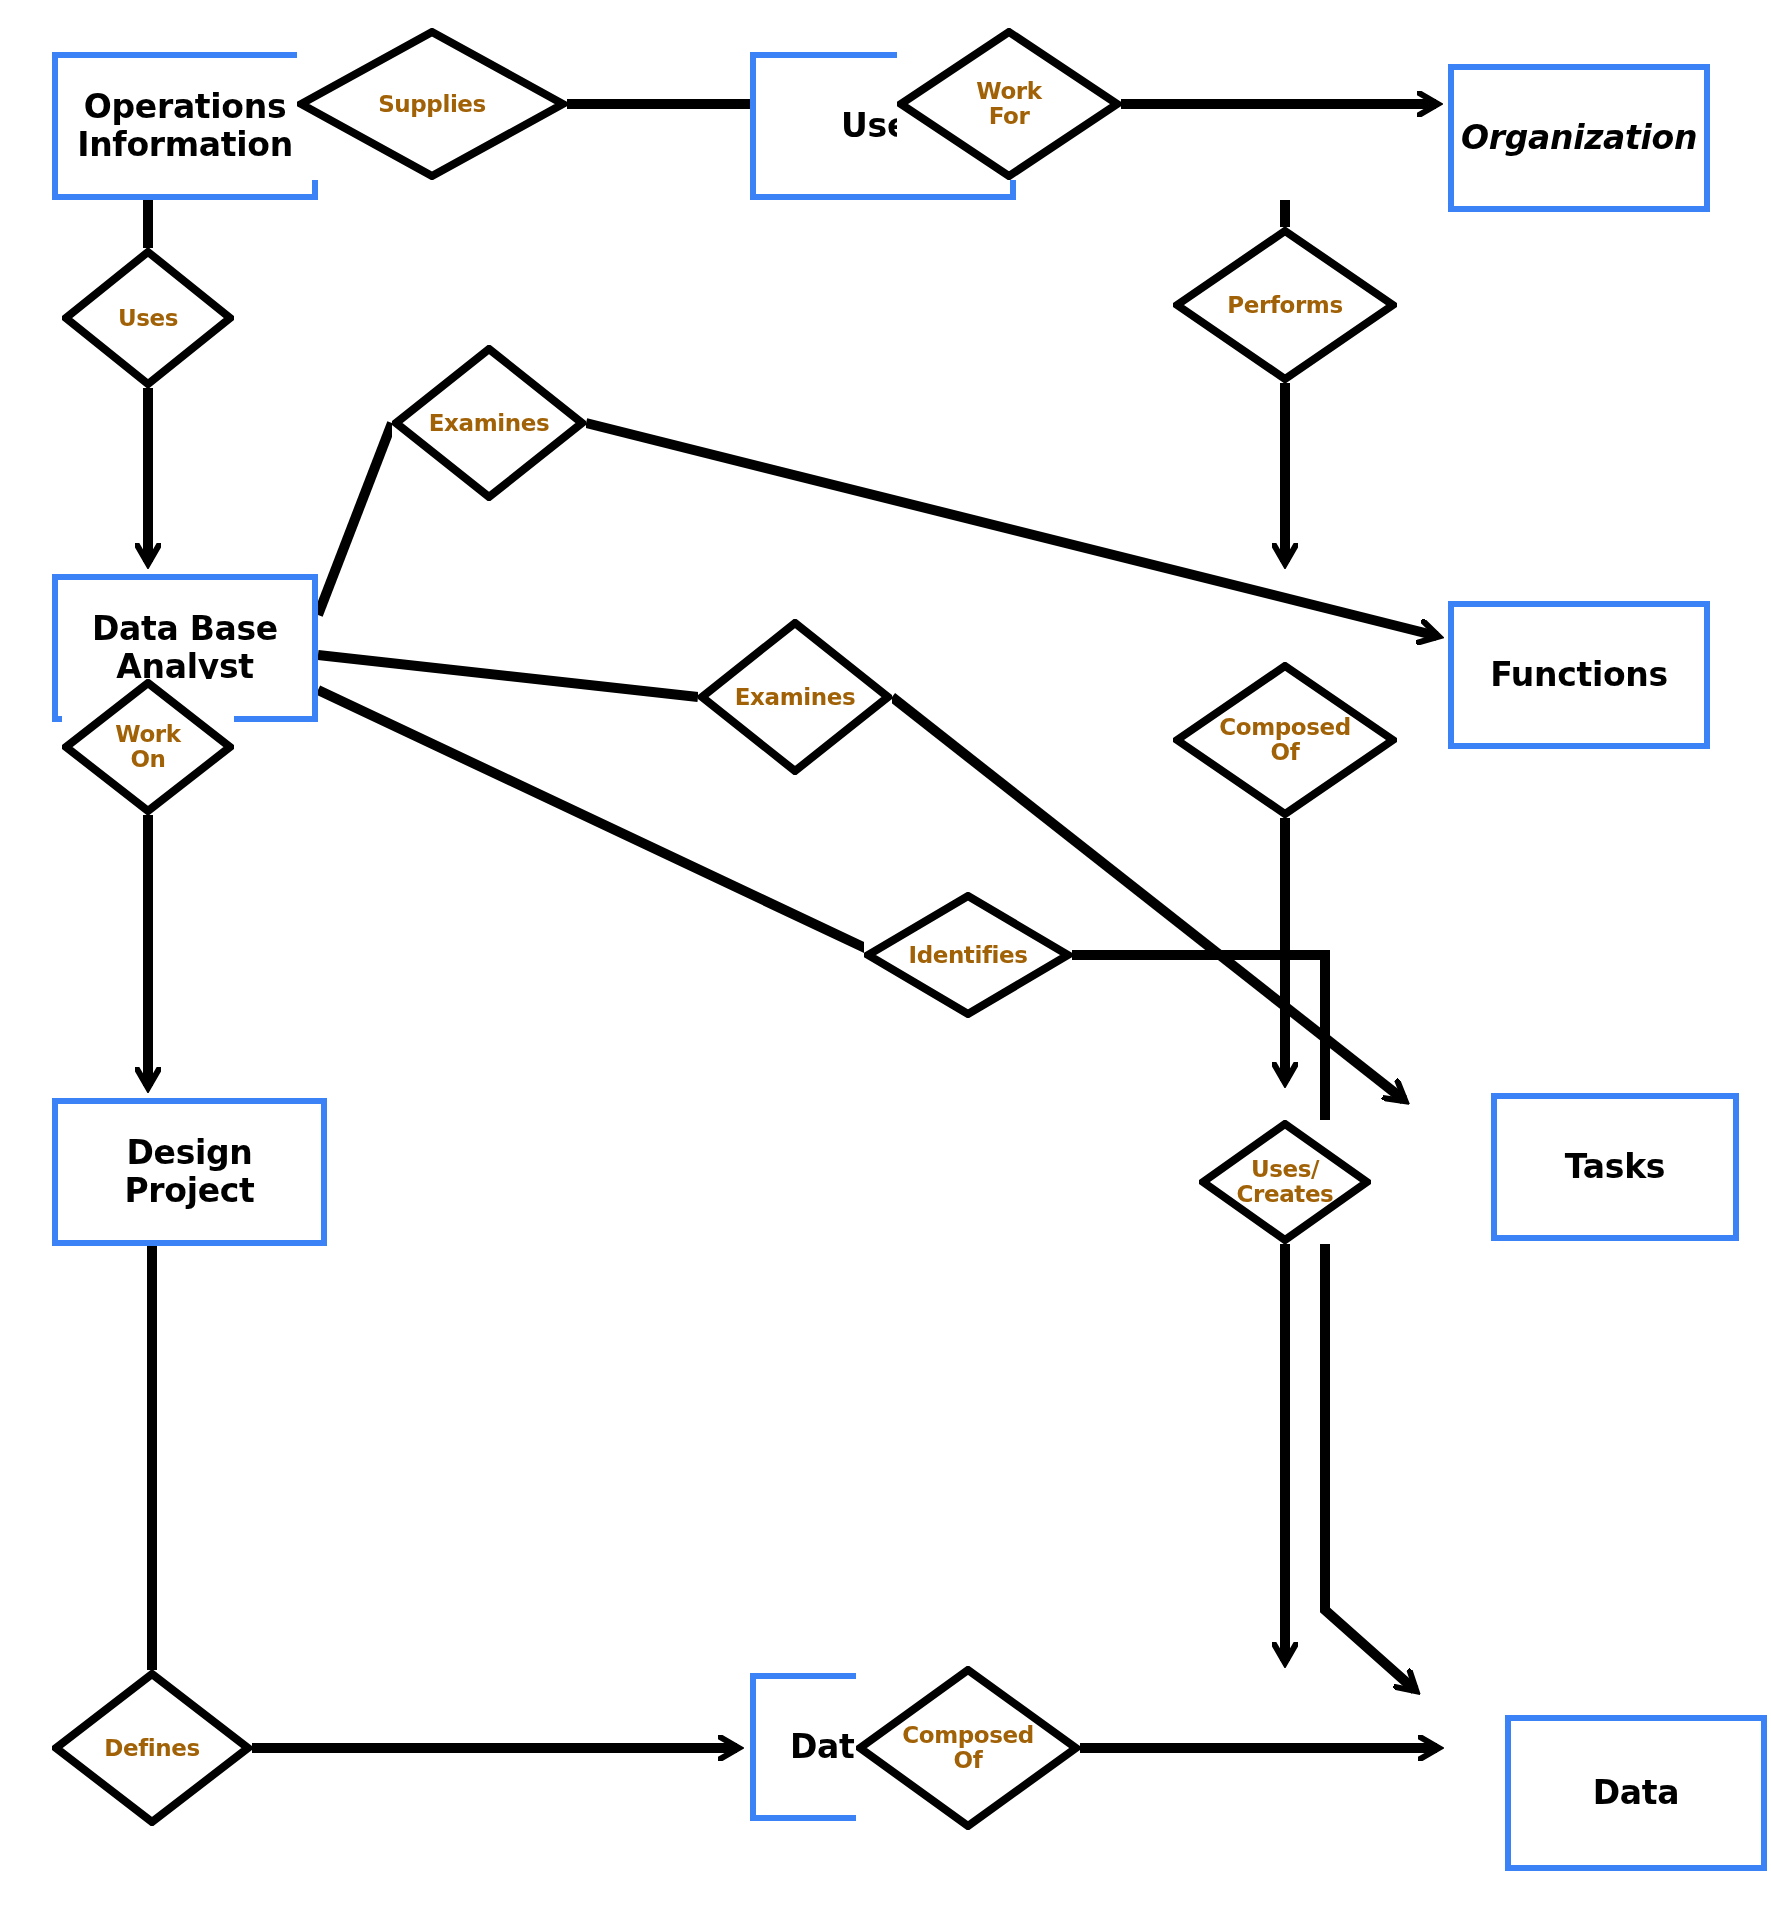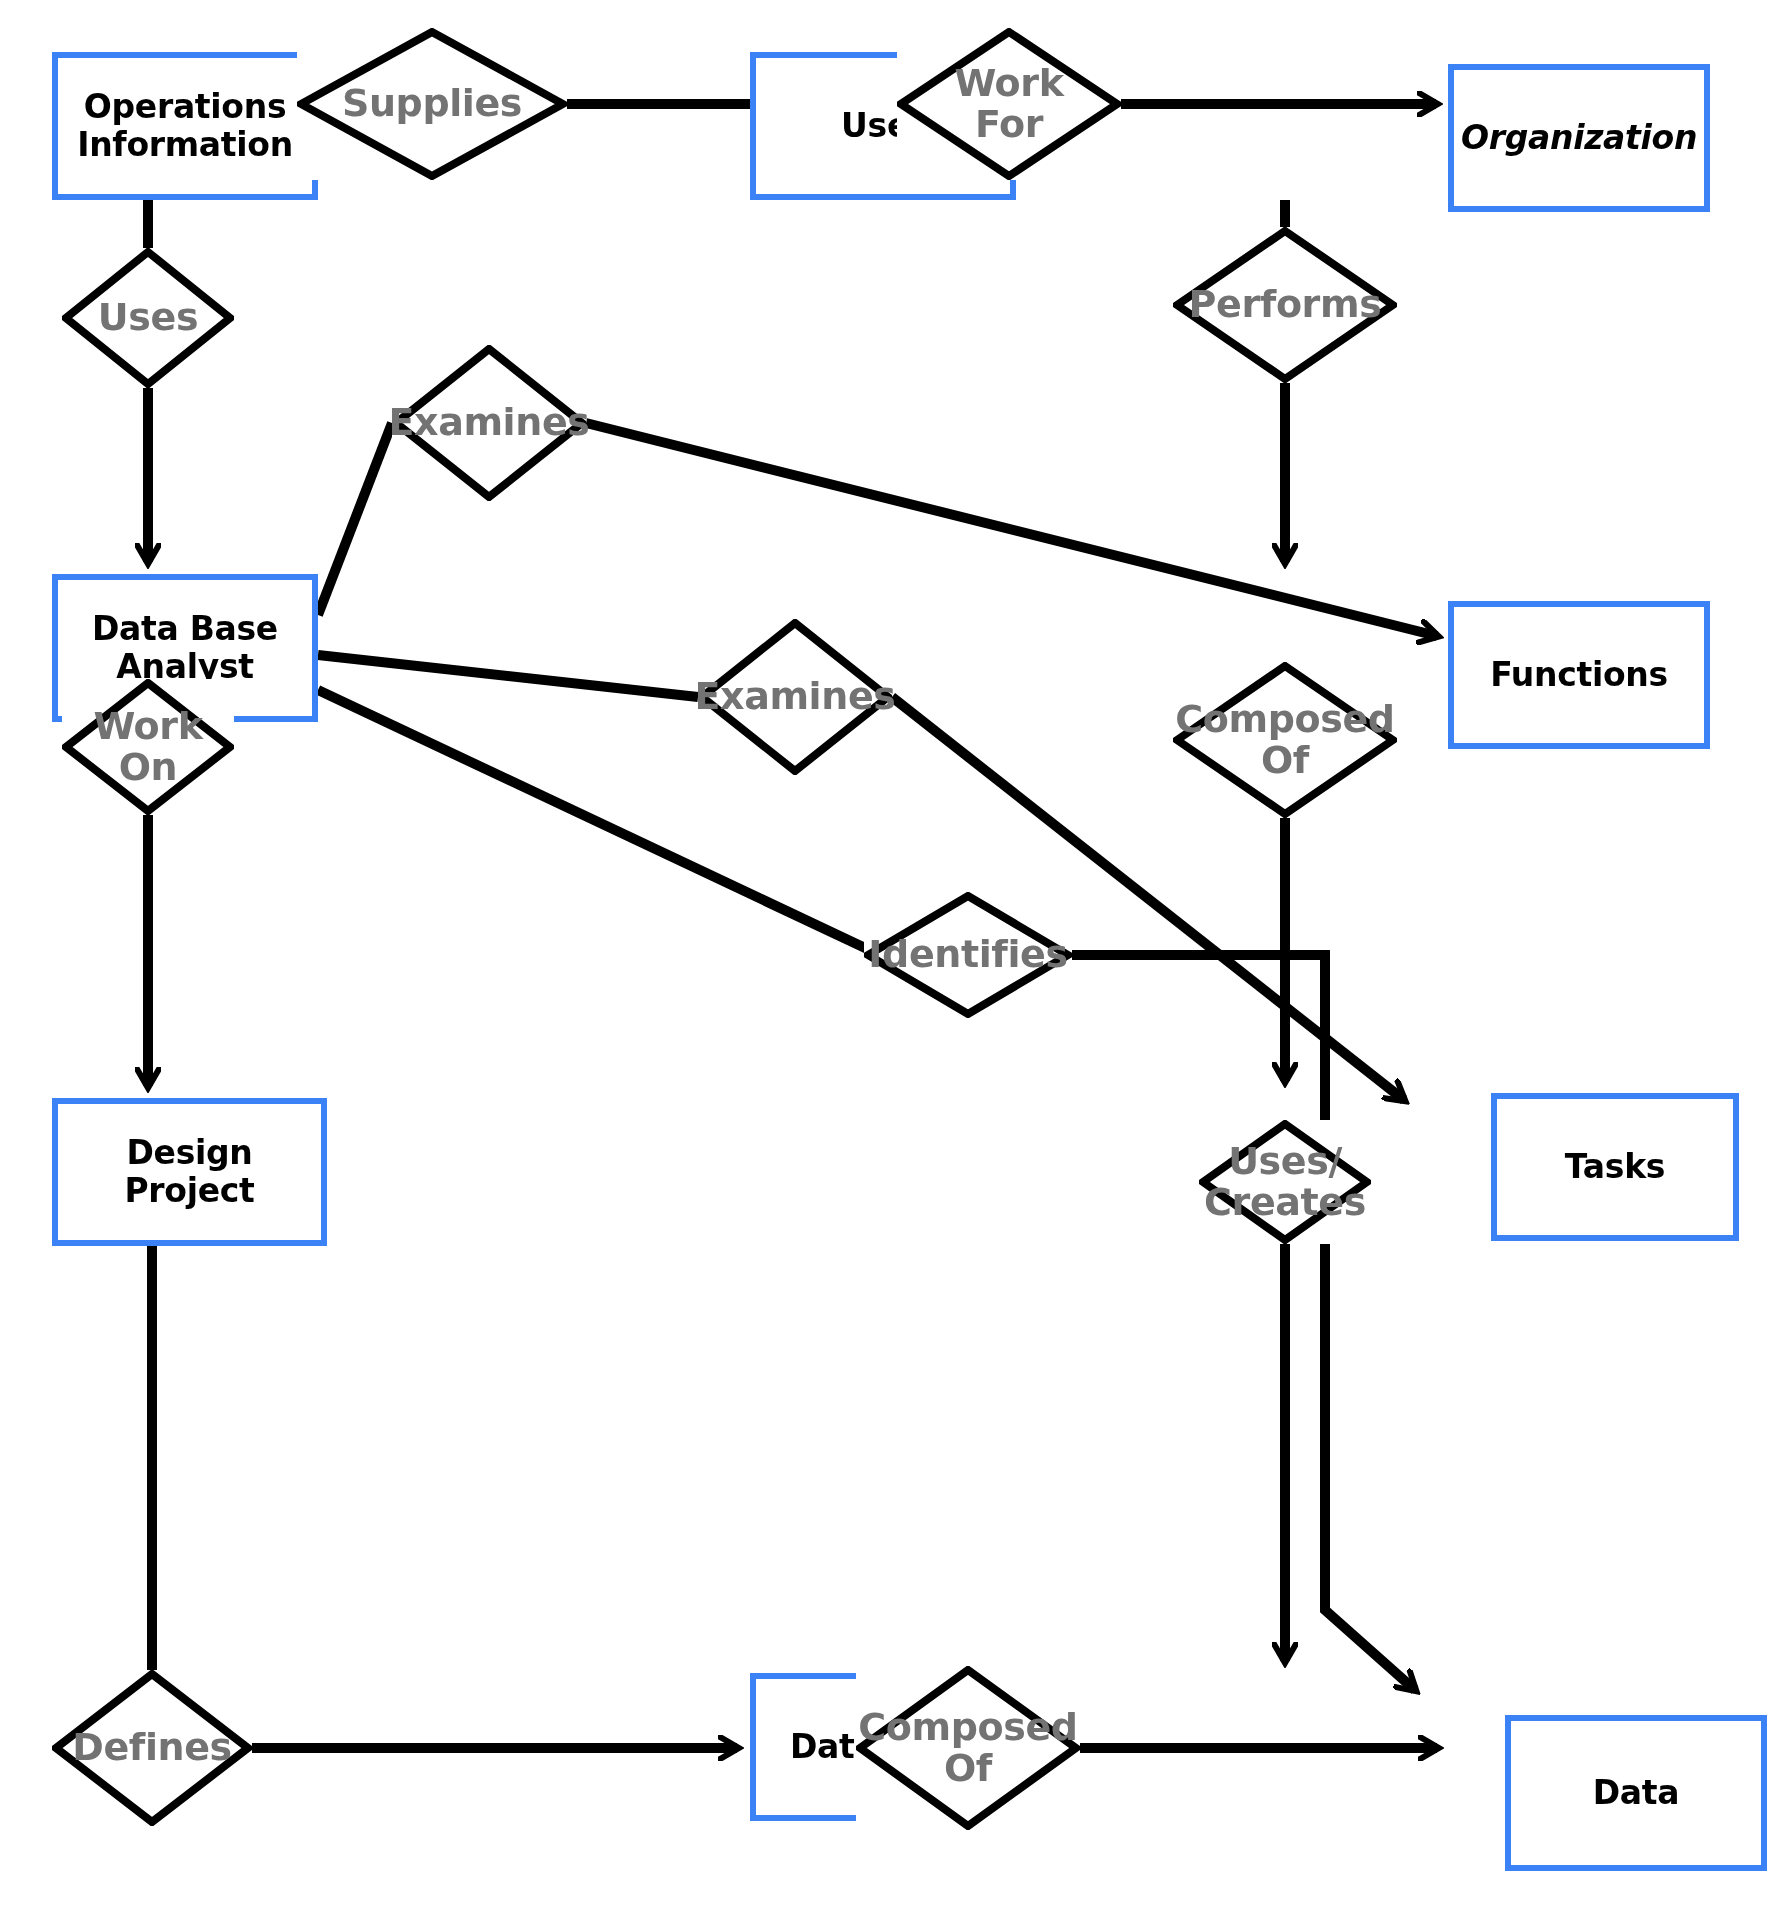--- a/index.html
+++ b/index.html
@@ -62,24 +62,24 @@
     position: absolute;
     left: 0;
     top: 0;
     width: 100%;
     height: 100%;
     display: flex;
     align-items: center;
     justify-content: center;
     text-align: center;
     font-weight: bold;
-    font-size: 38px;
+    font-size: 23px;
     line-height: 1.08;
     letter-spacing: -0.4px;
-    color: #737373;
+    color: #a16207;
     white-space: pre-line;
     z-index: 2;
   }
 </style>
 </head>
 <body>
 
 <div id="canvas">
 
   <svg id="wires" viewBox="0 0 1771 1925">

